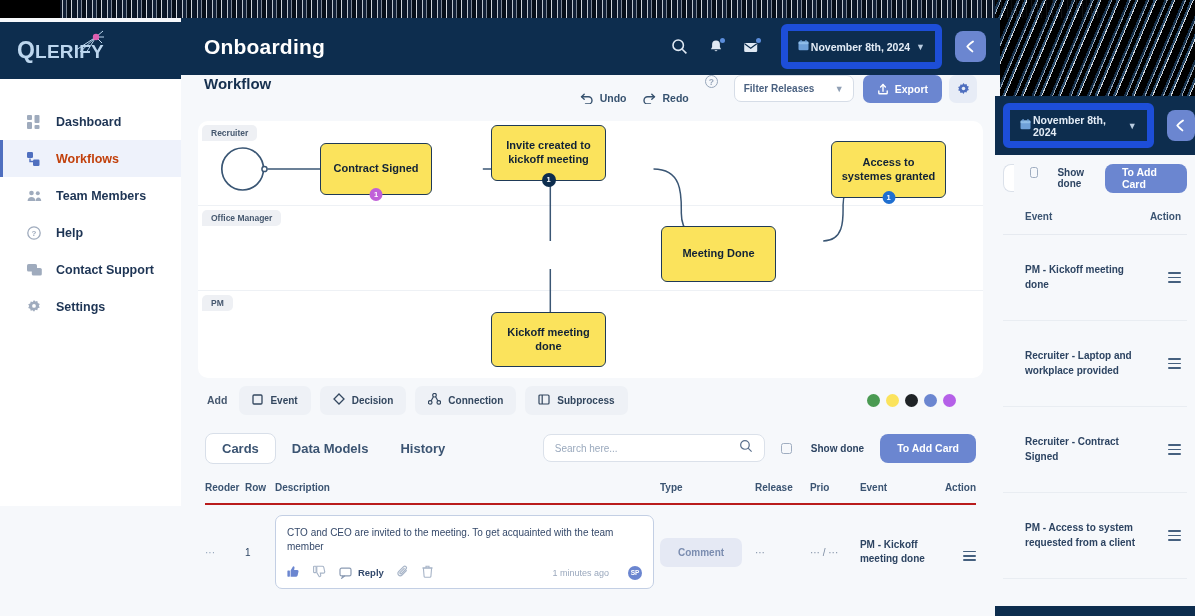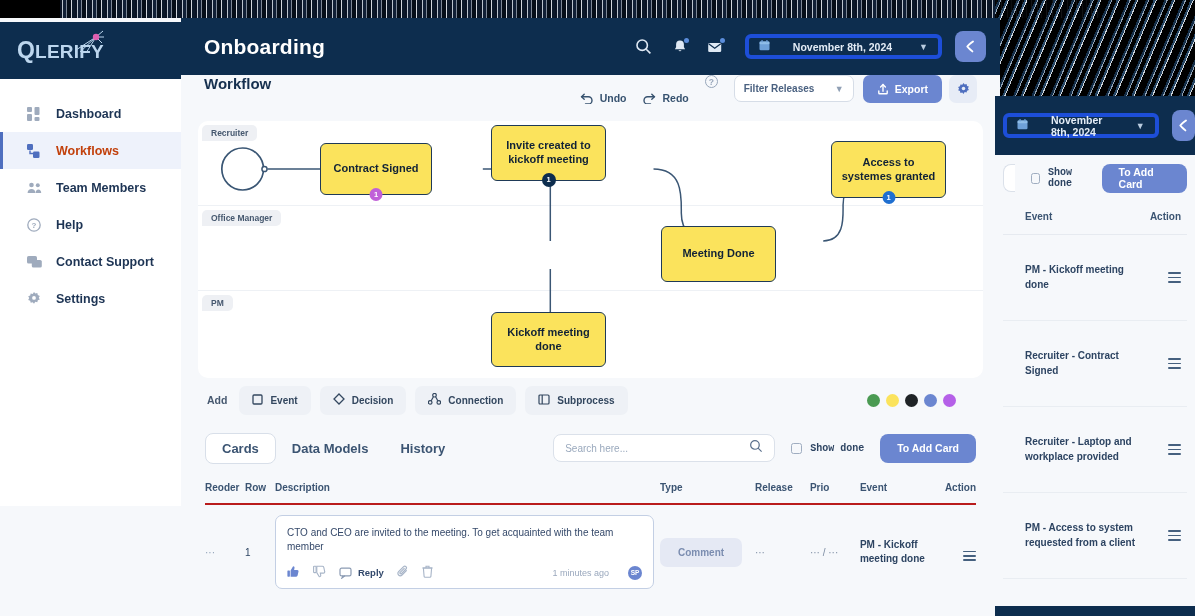--- a/index.html
+++ b/index.html
@@ -30,33 +30,33 @@
   
   .window { position: absolute; left: 0; top: 18px; width: 1000px; height: 598px; background: #f6f8fb; overflow: hidden; }
 
   
   .sidebar { position: absolute; left: 0; top: 4px; width: 181px; height: 484px; background: #ffffff; }
   .logo-box { height: 57px; background: #0d2d4e; display: flex; align-items: center; padding-left: 17px; position: relative; }
   .logo-text { color: #bcd6ee; font-size: 19px; font-weight: 700; letter-spacing: .2px; }
   .logo-text .q { font-size: 23px; }
   .logo-burst { position: absolute; left: 62px; top: 6px; width: 44px; height: 28px; }
 
-  .nav { padding-top: 16px; }
+  .nav { padding-top: 24px; }
   .nav-item { display: flex; align-items: center; gap: 14px; height: 37px; padding-left: 26px; color: #1d3454; font-size: 12.5px; font-weight: 600; cursor: pointer; position: relative; }
   .nav-item .ico { width: 16px; height: 16px; display: flex; align-items: center; justify-content: center; color: #9fabbd; }
   .nav-item.active { background: #eef2fb; color: #c2410c; }
   .nav-item.active::before { content: ""; position: absolute; left: 0; top: 0; bottom: 0; width: 3px; background: #4f6fbf; }
   .nav-item.active .ico { color: #4f6fbf; }
 
   
   .topbar { position: absolute; left: 181px; top: 0; width: 819px; height: 57px; background: #0d2d4e; display: flex; align-items: center; padding: 0 14px 0 23px; }
   .page-title { color: #fff; font-size: 21px; font-weight: 700; flex: 1; letter-spacing: .2px; }
   .tb-icon { width: 30px; height: 30px; display: flex; align-items: center; justify-content: center; color: #dfe9f4; cursor: pointer; position: relative; margin-right: 6px; }
   .dot-badge { position: absolute; width: 5px; height: 5px; border-radius: 50%; background: #5b8ddb; top: 6px; right: 6px; }
-  .datepick { display: flex; align-items: center; gap: 23px; height: 25px; border: 4px solid #1d4ed8; border-radius: 6px; padding: 0 10px; color: #e3ecf6; font-size: 10.5px; font-weight: 600; margin-left: 8px; cursor: pointer; }
+  .datepick { display: flex; align-items: center; gap: 2px; height: 45px; border: 7px solid #1d4ed8; border-radius: 6px; padding: 0 10px; color: #e3ecf6; font-size: 10.5px; font-weight: 600; margin-left: 8px; cursor: pointer; }
   .datepick .cal { color: #6ea0d8; font-size: 11px; }
   .chev { font-size: 9px; color: #b9cce0; margin-left: 4px; }
   .collapse-btn { width: 31px; height: 31px; border-radius: 8px; background: #6b86d0; display: flex; align-items: center; justify-content: center; margin-left: 13px; cursor: pointer; }
 
   
   .content { position: absolute; left: 181px; top: 57px; width: 819px; height: 541px; background: #f6f8fb; padding: 0 14px; }
 
   .wf-toolbar { height: 46px; display: flex; padding: 0 9px; }
   .wf-title { font-size: 15px; font-weight: 700; color: #16304f; flex: 1; }
   .tool-link { display: flex; align-items: center; gap: 6px; font-size: 10.5px; font-weight: 600; color: #37526f; margin-right: 16px; cursor: pointer; }
@@ -83,21 +83,21 @@
   .cdot { width: 13px; height: 13px; border-radius: 50%; cursor: pointer; }
 
   
   .cards-panel { background: #f6f8fb; padding: 6px 10px 0; }
   .tabs-row { display: flex; align-items: center; height: 40px; }
   .tabbtn { font-size: 13px; font-weight: 600; color: #3b5472; padding: 7px 16px; border-radius: 8px; cursor: pointer; }
   .tabbtn.sel { border: 1px solid #d8dfe9; background: #fff; }
   .search { margin-left: auto; width: 222px; height: 28px; background: #fff; border: 1px solid #dbe1ea; border-radius: 8px; display: flex; align-items: center; padding: 0 11px; }
   .search input { border: 0; outline: 0; flex: 1; font-size: 10px; color: #4a6180; font-family: "Liberation Sans", sans-serif; background: transparent; }
   .search input::placeholder { color: #9aa9bd; }
-  .chk-wrap { display: flex; align-items: center; gap: 8px; margin-left: 16px; font-size: 10px; color: #2d4462; font-weight: 600; cursor: pointer; font-family: Liberation Mono, monospace; }
+  .chk-wrap { display: flex; gap: 19px; margin-left: 16px; font-size: 10px; color: #2d4462; font-weight: 600; cursor: pointer; }
   .chk { width: 11px; height: 11px; border: 1.4px solid #9fadc0; border-radius: 2.5px; }
   .add-card-btn { margin-left: 16px; height: 29px; background: #6b86d0; border-radius: 8px; color: #fff; font-size: 10.5px; font-weight: 700; display: flex; align-items: center; padding: 0 17px; cursor: pointer; }
 
   table.cards { width: 100%; border-collapse: collapse; margin-top: 6px; }
   table.cards th { font-size: 10px; color: #3b5472; font-weight: 700; text-align: left; padding: 8px 0 10px; border-bottom: 2px solid #b91c1c; }
   table.cards td { padding: 10px 0; font-size: 10px; color: #2d4462; vertical-align: middle; }
   .ccard { border: 1px solid #c3cfe4; background: #fff; border-radius: 7px; padding: 10px 11px 8px; width: 379px; }
   .ccard .txt { font-size: 10px; color: #35496a; line-height: 1.4; }
   .ccard .foot { display: flex; align-items: center; gap: 13px; margin-top: 11px; color: #8b9bb3; }
   .ccard .foot .reply { display: flex; align-items: center; gap: 6px; font-size: 9.5px; color: #33496c; font-weight: 600; cursor: pointer; }
@@ -524,29 +524,29 @@
 
       <div class="ov-row">
         <span style="max-width:118px">PM - Kickoff meeting done</span>
         <span class="hamb">
             <i></i>
             <i></i>
             <i></i>
           </span>
       </div>
       <div class="ov-row">
+        <span style="max-width:118px">Recruiter - Laptop and workplace provided</span>
+        <span class="hamb">
+            <i></i>
+            <i></i>
+            <i></i>
+          </span>
+      </div>
+      <div class="ov-row">
         <span style="max-width:118px">Recruiter - Contract Signed</span>
-        <span class="hamb">
-            <i></i>
-            <i></i>
-            <i></i>
-          </span>
-      </div>
-      <div class="ov-row">
-        <span style="max-width:118px">Recruiter - Laptop and workplace provided</span>
         <span class="hamb">
             <i></i>
             <i></i>
             <i></i>
           </span>
       </div>
       <div class="ov-row">
         <span style="max-width:118px">PM - Access to system requested from a client</span>
         <span class="hamb">
             <i></i>

